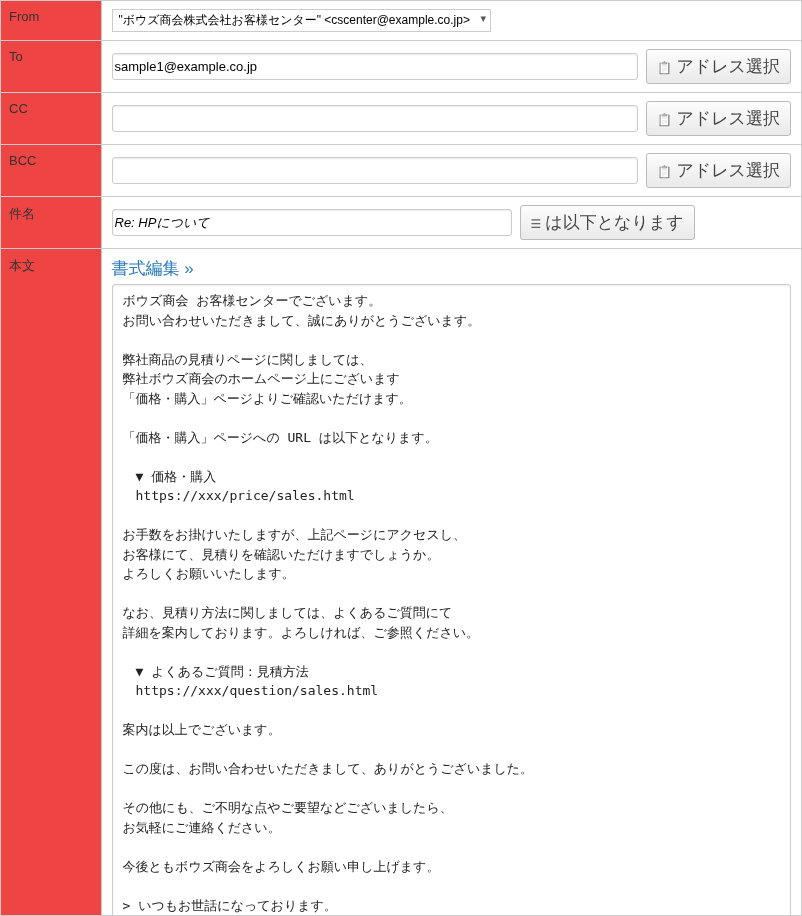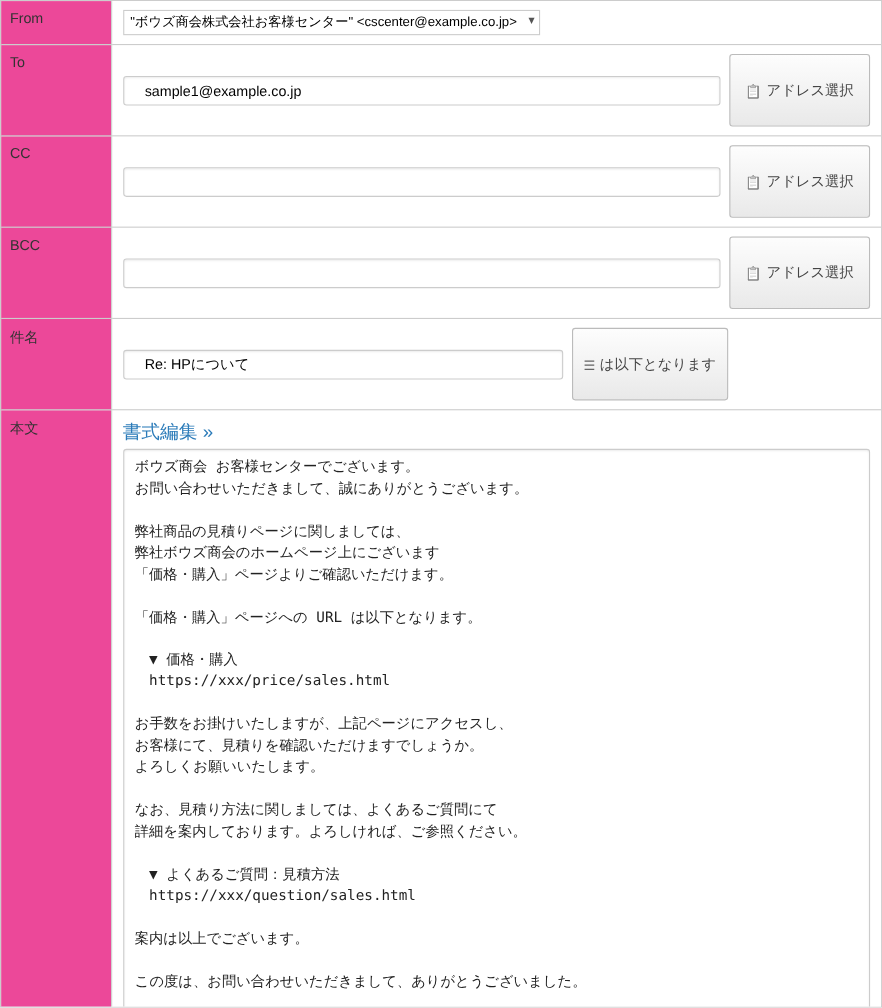--- a/index.html
+++ b/index.html
@@ -9,21 +9,21 @@
       background: #fff;
       width: 802px;
       height: 916px;
       border: 1px solid #ccc;
     }
     table.form {
       width: 100%;
       border-collapse: collapse;
     }
     td.label {
-      background: #ec4899;
+      background: #ef4444;
       border: 1px solid #ccc;
       border-left: none;
       width: 100px;
       padding: 8px 8px;
       vertical-align: top;
       color: #333;
       font-size: 13px;
     }
     td.content {
       border: 1px solid #ccc;
@@ -51,34 +51,35 @@
     }
     .input-row {
       display: flex;
       align-items: center;
       gap: 8px;
     }
     input.text-input, input.subject-input {
       flex: 1;
       border: 1px solid #ccc;
       border-radius: 3px;
-      padding: 5px 19px;
+      padding: 5px 2px;
       font-size: 13px;
       box-shadow: inset 0 1px 2px rgba(0,0,0,0.08);
     }
     input.subject-input {
       width: 400px;
       flex: 0 0 400px;
+      font-style: italic;
     }
     button.action-btn {
       background: linear-gradient(#fdfdfd, #e9e9e9);
       border: 1px solid #bbb;
       border-radius: 3px;
-      padding: 23px 10px;
-      font-size: 13px;
+      padding: 5px 10px;
+      font-size: 17px;
       cursor: pointer;
       color: #444;
       display: inline-flex;
       align-items: center;
       gap: 4px;
       min-width: 128px;
       justify-content: center;
     }
     .icon-clipboard::before { content: "📋"; font-size: 12px; filter: grayscale(100%); }
     .icon-template::before { content: "☰"; font-size: 12px; color: #666; }

